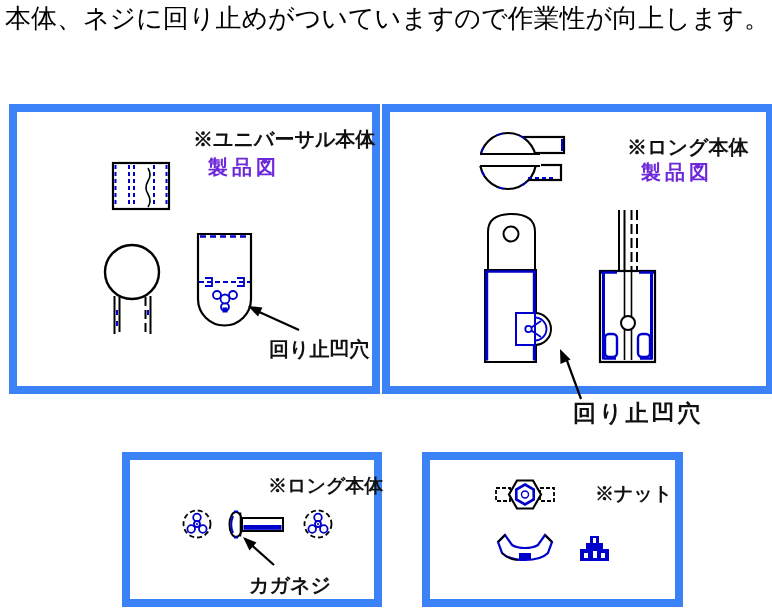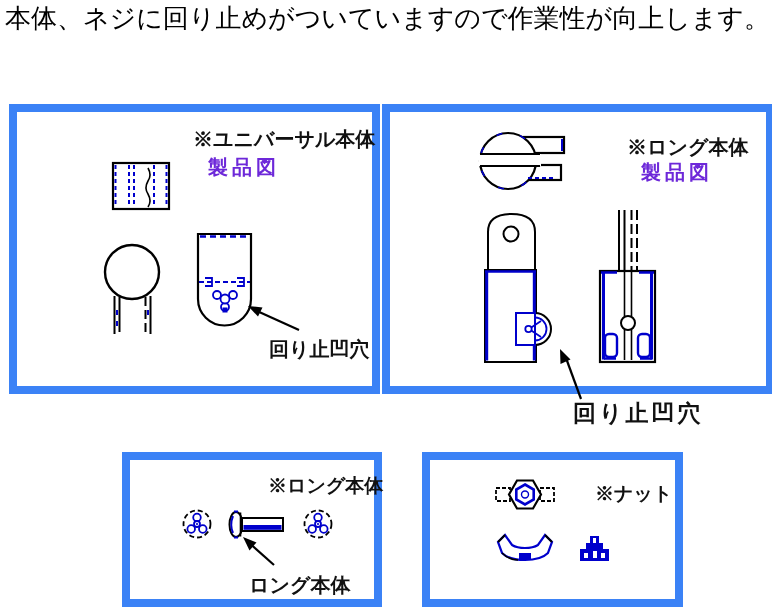--- a/index.html
+++ b/index.html
@@ -163,21 +163,21 @@
       <circle cx="193.8" cy="69" r="3.8" fill="#fff" class="u" stroke-width="1.8"></circle>
       <circle cx="188" cy="64" r="3" fill="#fff" class="u" stroke-width="1.8"></circle>
       <circle cx="188" cy="64" r="1.1" class="uf"></circle>
     </g>
     <g>
       <polygon points="113,77 126.5,82.5 119.5,90.5" class="kf"></polygon>
       <path d="M121,84.5 L144,105" class="k" fill="none" stroke-width="2.2"></path>
     </g>
   </svg>
   <div class="ptitle" style="left:138px;top:13px;font-size:19px">※ロング本体</div>
-  <div class="callout" style="left:119px;top:112px">ロング本体</div>
+  <div class="callout" style="left:119px;top:112px">カガネジ</div>
 </div>
 
 <div class="panel" id="panel-nut">
   <svg width="245" height="139" viewBox="0 0 245 139">
 
     <g>
       <rect x="66" y="28" width="14" height="13" fill="#fff" class="k" stroke-width="1.8" stroke-dasharray="4 2"></rect>
       <rect x="110" y="28" width="14" height="13" fill="#fff" class="k" stroke-width="1.8" stroke-dasharray="4 2"></rect>
       <polygon points="87,20.5 103,20.5 111,34.5 103,48.5 87,48.5 79,34.5" fill="#fff" class="k" stroke-width="2.2"></polygon>
       <polygon points="95,24.5 103.7,29.5 103.7,39.5 95,44.5 86.3,39.5 86.3,29.5" fill="#fff" class="u" stroke-width="2.6"></polygon>

